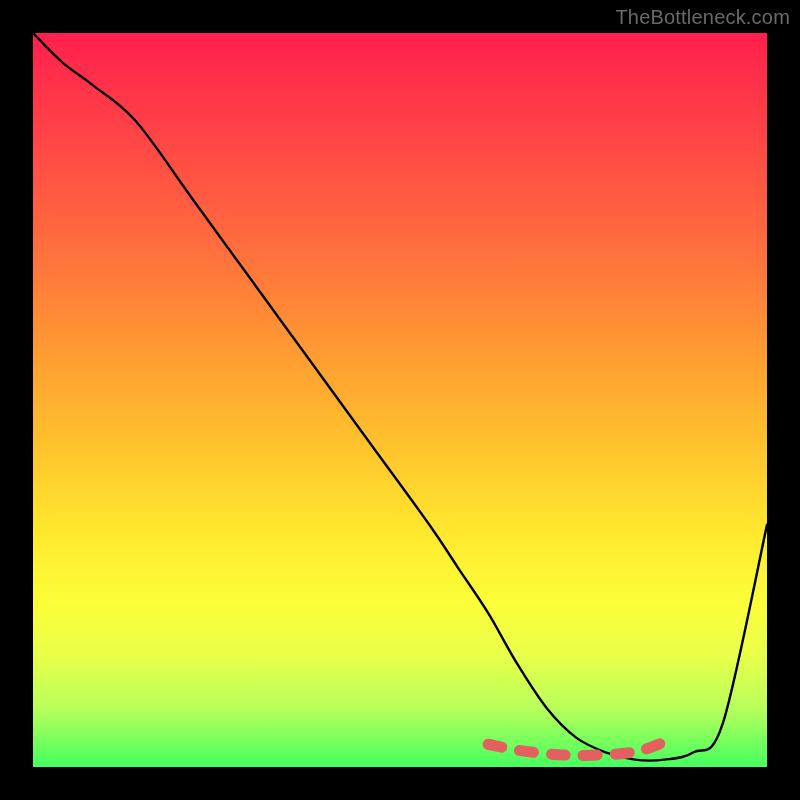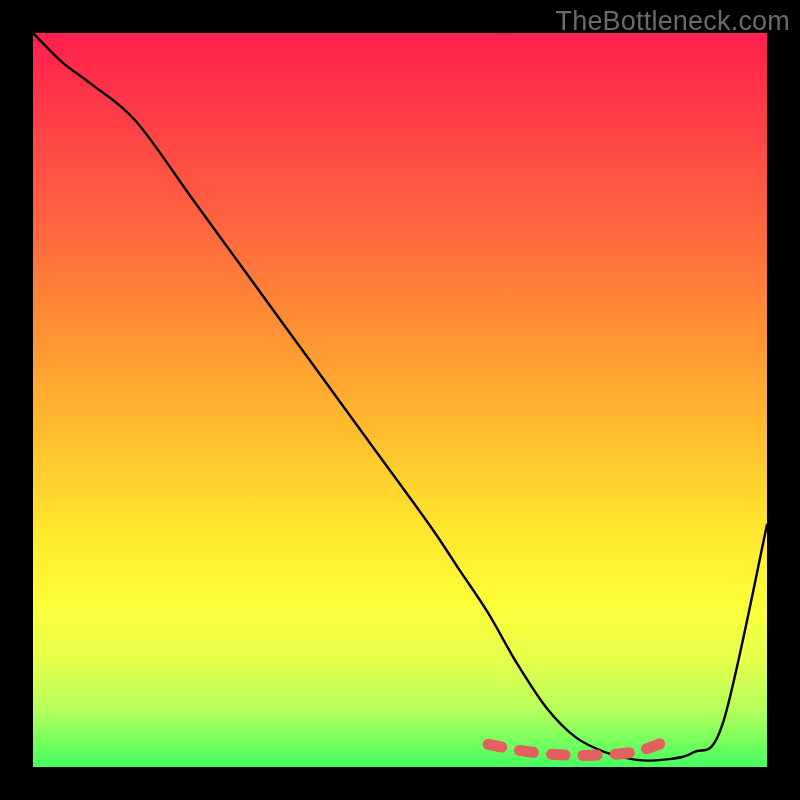--- a/index.html
+++ b/index.html
@@ -15,21 +15,21 @@
     position: relative;
     width: 800px;
     height: 800px;
     background: #000;
   }
   .watermark {
     position: absolute;
     top: 6px;
     right: 10px;
     color: #6a6a6a;
-    font-size: 27px;
+    font-size: 20px;
     font-weight: 500;
     letter-spacing: 0.2px;
     z-index: 10;
   }
   .plot-area {
     position: absolute;
     left: 33px;
     top: 33px;
     width: 734px;
     height: 734px;

